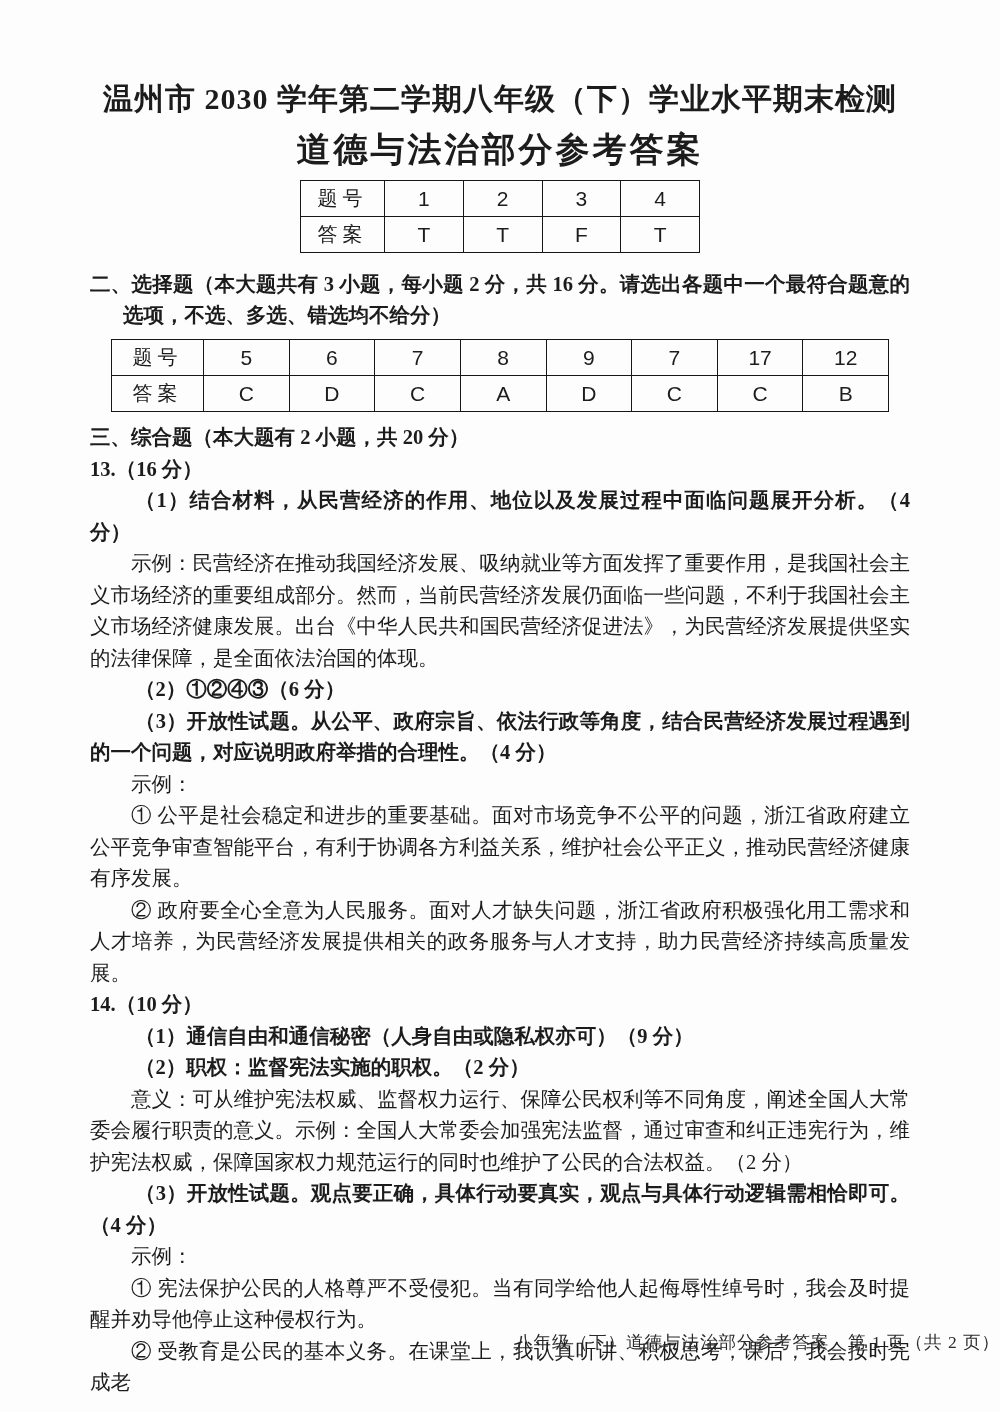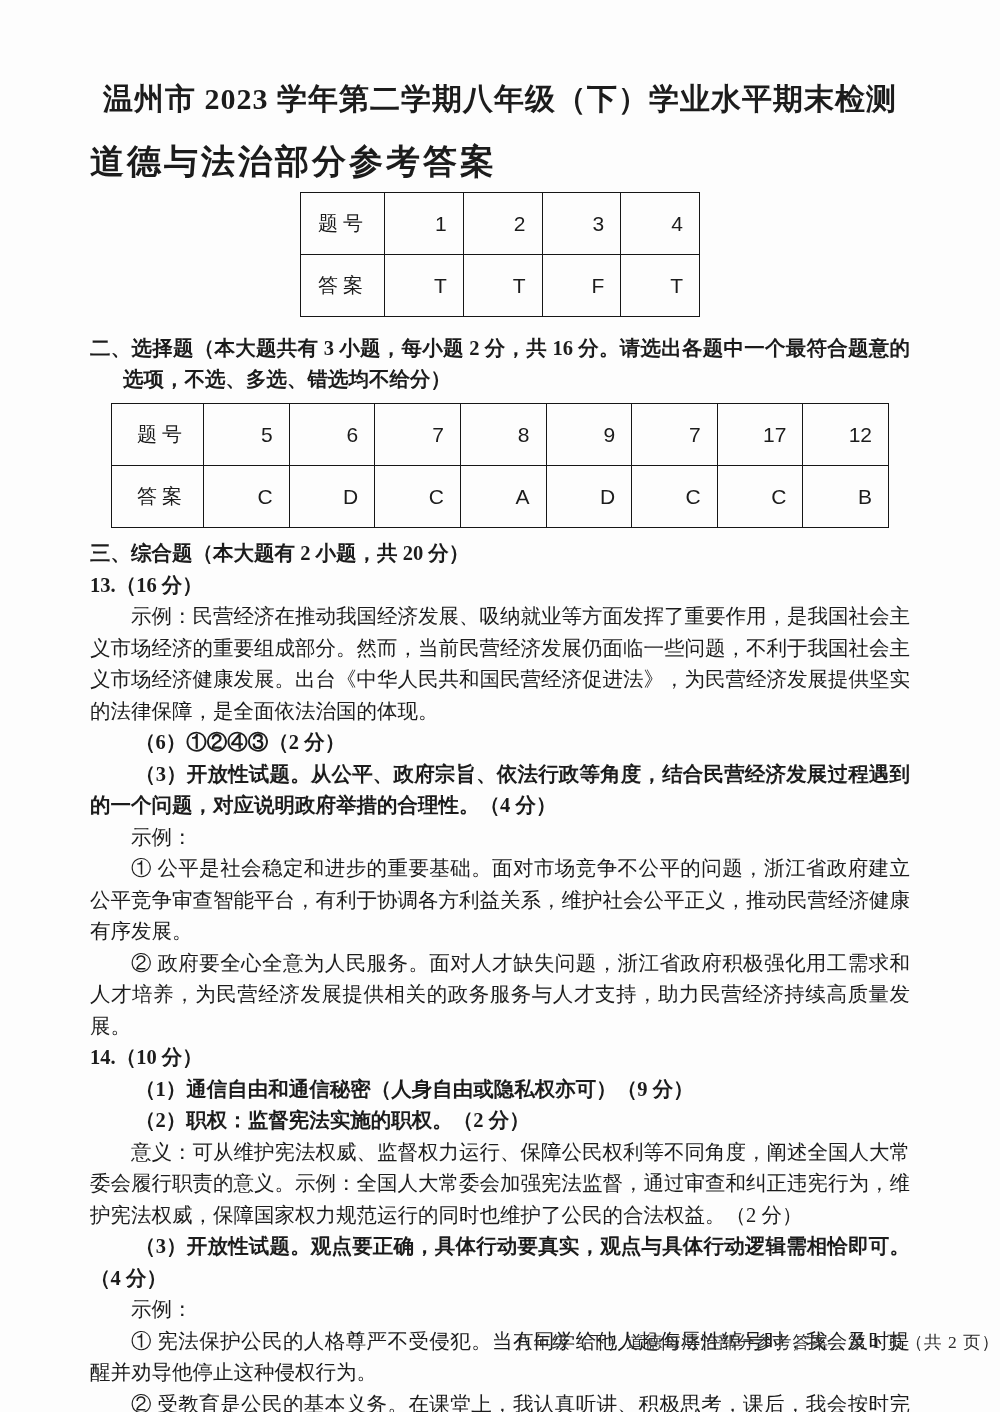--- a/index.html
+++ b/index.html
@@ -16,43 +16,43 @@
     padding: 78px 90px 0 90px;
     overflow: hidden;
   }
   .title1 {
     font-size: 30px; font-weight: bold;
     text-align: center; line-height: 42px;
     letter-spacing: 1px;
   }
   .title2 {
     font-size: 34px; font-weight: bold;
-    line-height: 44px;
-    letter-spacing: 3px; margin-top: 20px;
+    text-align: center; line-height: 44px;
+    letter-spacing: 3px; margin-top: 8px;
   }
   .sec-heading {
     font-size: 20.5px; font-weight: bold;
     line-height: 31px; text-align: justify;
     padding-left: 33px; text-indent: -33px;
     margin-top: 16px;
   }
   .answer-table {
     border-collapse: collapse;
     margin: 8px auto 0 auto;
     text-align: center;
     table-layout: fixed;
   }
   .t1 { width: 400px; }
   .t2 { width: 778px; }
   .t1 td:first-child { width: 84px; }
   .t2 td:first-child { width: 92px; }
   .answer-table td {
     border: 1.6px solid #161616;
-    height: 29px; padding: 16px;
-    font-size: 20px; line-height: 29px; text-align: right;
+    height: 29px; padding: 3px;
+    font-size: 20px; line-height: 29px;
   }
   .answer-table td.lbl { letter-spacing: 5px; }
   .answer-table td.val {
     font-family: "Liberation Sans", "DejaVu Sans", sans-serif;
     font-size: 21px;
   }
   .sec3 { margin-top: 10px; }
   .sec3 p { font-size: 20.5px; line-height: 31.5px; text-align: justify; }
   .q-num  { font-weight: bold; }
   .q-line { font-weight: bold; text-indent: 2.2em; }
@@ -63,21 +63,21 @@
     text-align: right;
     font-size: 17.5px; color: #2a2a2a;
     letter-spacing: 1px;
   }
 </style>
 </head>
 <body>
 
 <div class="page">
 
-  <div class="title1">温州市 2023 学年第二学期八年级（下）学业水平期末检测</div>
+  <div class="title1">温州市 2030 学年第二学期八年级（下）学业水平期末检测</div>
   <div class="title2">道德与法治部分参考答案</div>
 
 
   <table class="answer-table t1">
     <tbody>
       <tr>
         <td class="lbl">题号</td>
         <td class="val">1</td>
         <td class="val">2</td>
         <td class="val">3</td>
@@ -119,22 +119,23 @@
         <td class="val">C</td>
         <td class="val">B</td>
       </tr>
     </tbody>
   </table>
 
   <div class="sec3">
     <p class="q-num">三、综合题（本大题有 2 小题，共 20 分）</p>
 
     <p class="q-num">13.（16 分）</p>
+    <p class="q-line">（1）结合材料，从民营经济的作用、地位以及发展过程中面临问题展开分析。（4 分）</p>
     <p class="para">示例：民营经济在推动我国经济发展、吸纳就业等方面发挥了重要作用，是我国社会主义市场经济的重要组成部分。然而，当前民营经济发展仍面临一些问题，不利于我国社会主义市场经济健康发展。出台《中华人民共和国民营经济促进法》，为民营经济发展提供坚实的法律保障，是全面依法治国的体现。</p>
-    <p class="q-line">（6）①②④③（2 分）</p>
+    <p class="q-line">（2）①②④③（6 分）</p>
     <p class="q-line">（3）开放性试题。从公平、政府宗旨、依法行政等角度，结合民营经济发展过程遇到的一个问题，对应说明政府举措的合理性。（4 分）</p>
     <p class="para">示例：</p>
     <p class="para">① 公平是社会稳定和进步的重要基础。面对市场竞争不公平的问题，浙江省政府建立公平竞争审查智能平台，有利于协调各方利益关系，维护社会公平正义，推动民营经济健康有序发展。</p>
     <p class="para">② 政府要全心全意为人民服务。面对人才缺失问题，浙江省政府积极强化用工需求和人才培养，为民营经济发展提供相关的政务服务与人才支持，助力民营经济持续高质量发展。</p>
 
     <p class="q-num">14.（10 分）</p>
     <p class="q-line">（1）通信自由和通信秘密（人身自由或隐私权亦可）（9 分）</p>
     <p class="q-line">（2）职权：监督宪法实施的职权。（2 分）</p>
     <p class="para">意义：可从维护宪法权威、监督权力运行、保障公民权利等不同角度，阐述全国人大常委会履行职责的意义。示例：全国人大常委会加强宪法监督，通过审查和纠正违宪行为，维护宪法权威，保障国家权力规范运行的同时也维护了公民的合法权益。（2 分）</p>
     <p class="q-line">（3）开放性试题。观点要正确，具体行动要真实，观点与具体行动逻辑需相恰即可。（4 分）</p>

